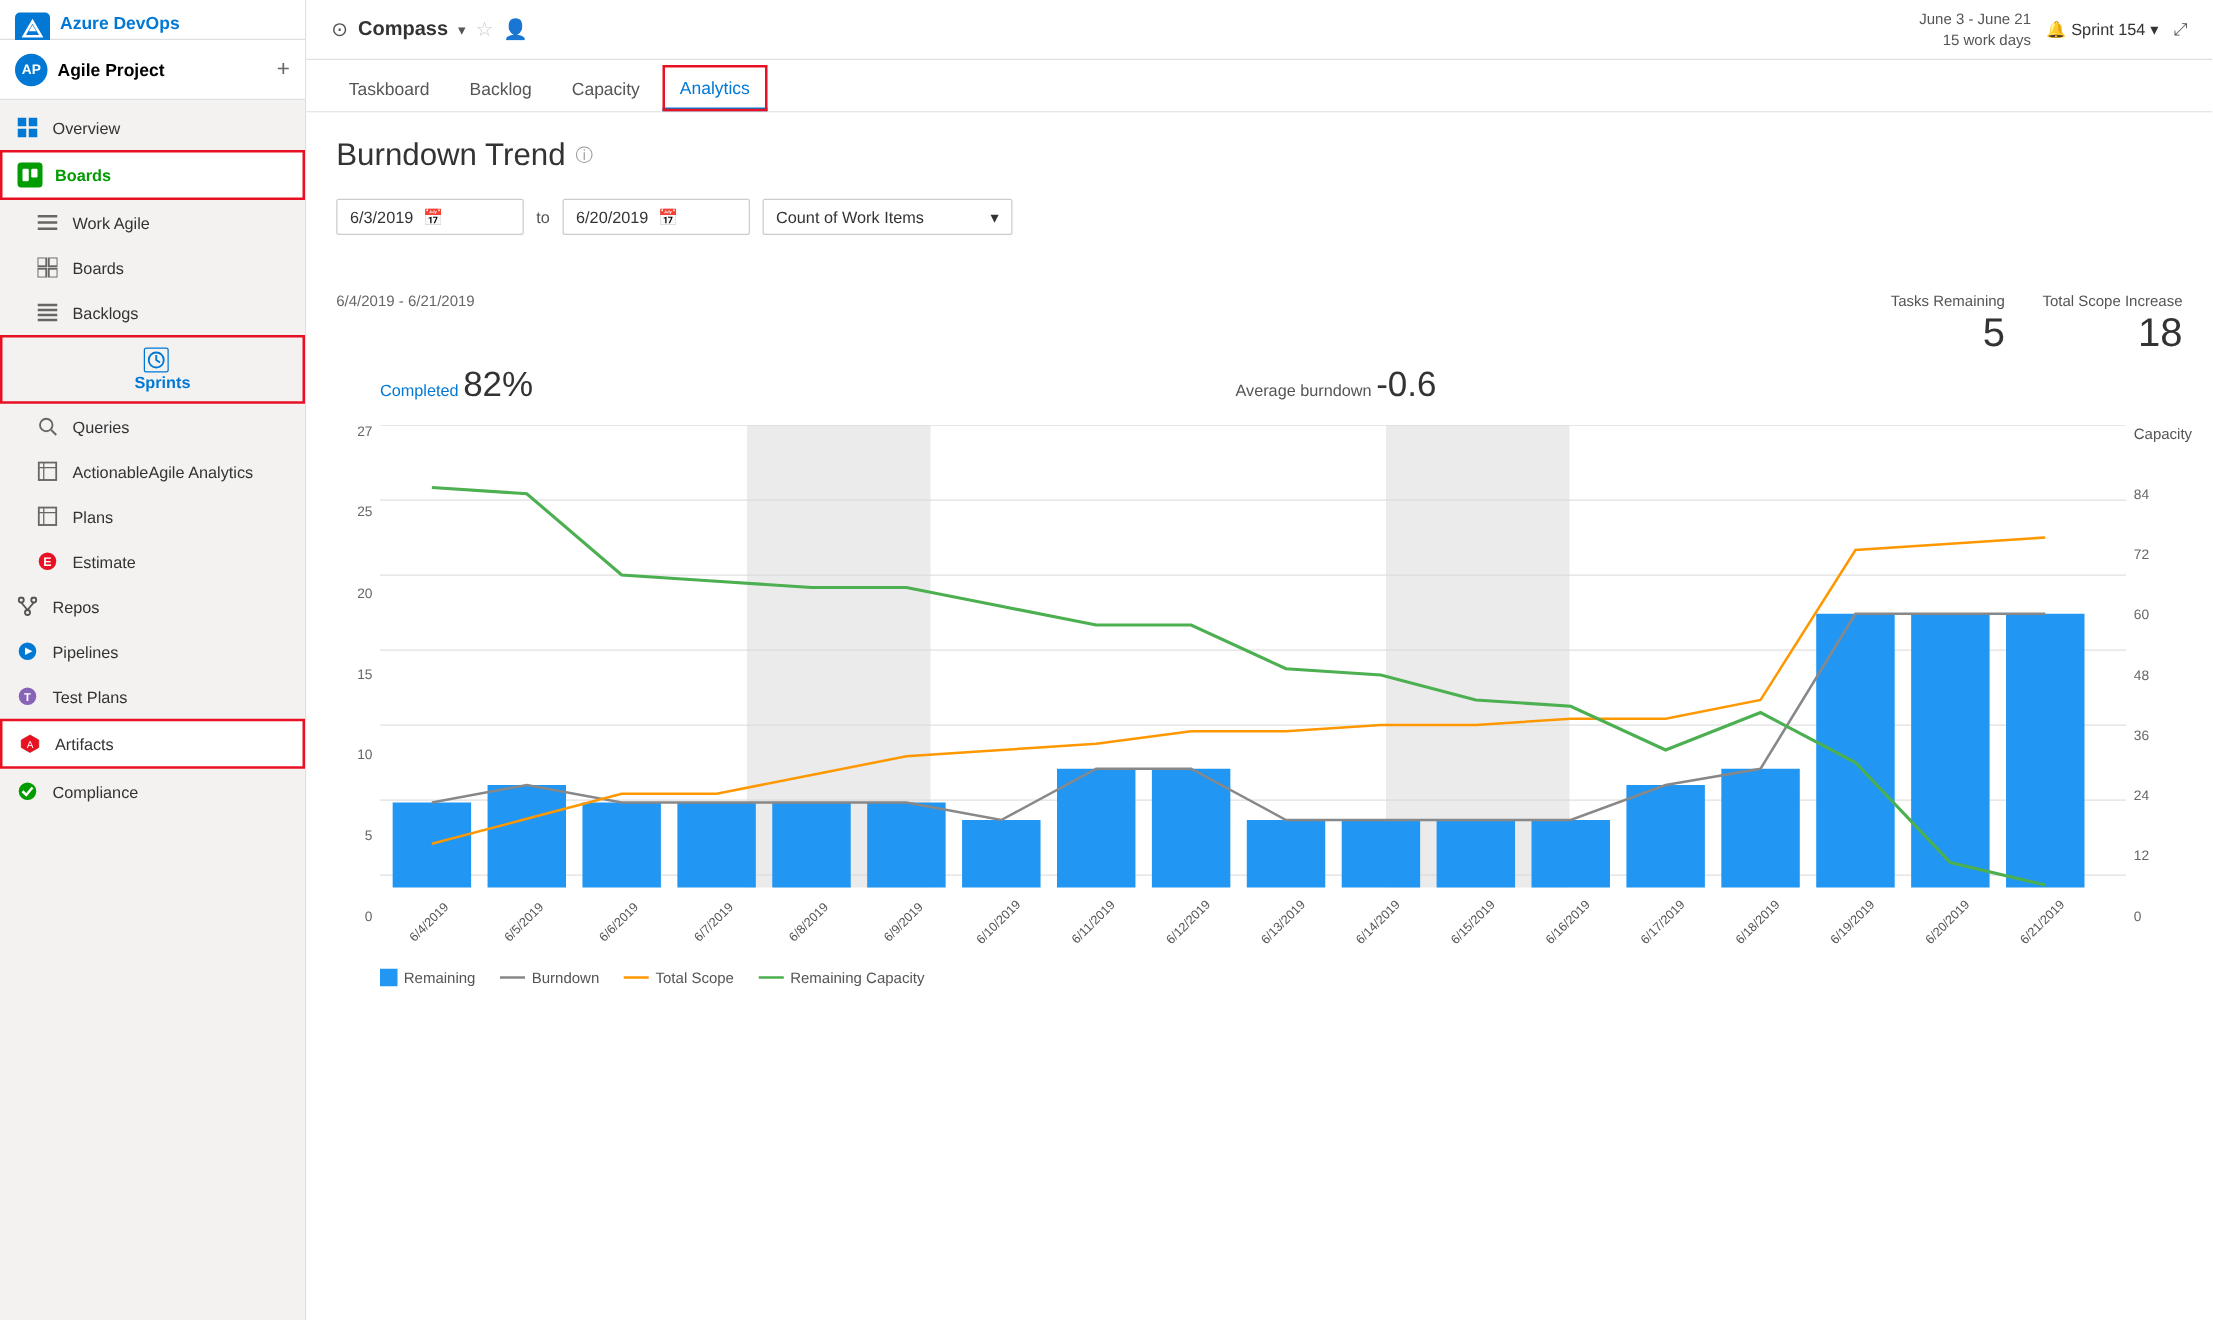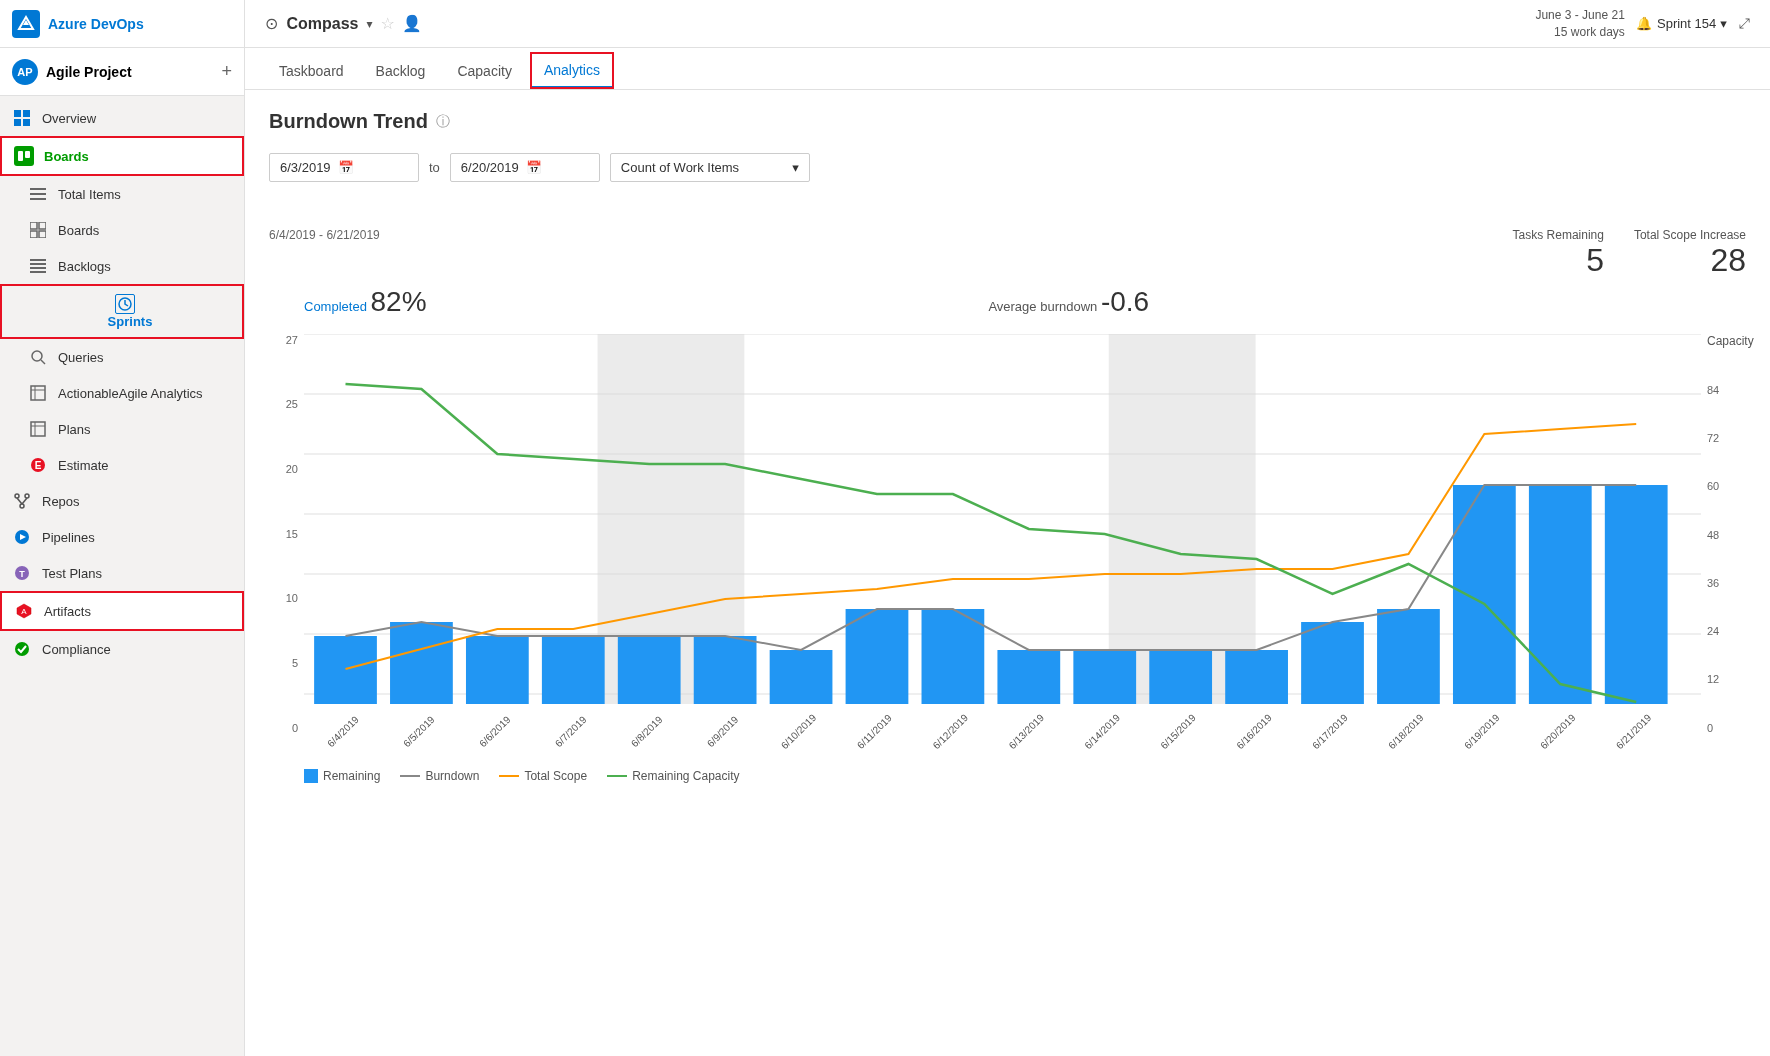--- a/index.html
+++ b/index.html
@@ -10,25 +10,24 @@
       width: 245px;
       min-width: 245px;
       background: #f3f2f1;
       border-right: 1px solid #e0e0e0;
       display: flex;
       flex-direction: column;
       height: 100%;
     }
     .sidebar-header {
       display: flex;
-      align-items: center;
       padding: 10px 12px;
       background: #fff;
       border-bottom: 1px solid #e0e0e0;
-      height: 48px;
+      height: 32px;
     }
     .azure-logo {
       width: 28px; height: 28px;
       background: #0078d4;
       border-radius: 4px;
       display: flex; align-items: center; justify-content: center;
       color: white; font-size: 14px; font-weight: bold; margin-right: 8px;
     }
     .azure-logo-text { color: #0078d4; font-weight: 600; font-size: 14px; }
 
@@ -156,21 +155,21 @@
       overflow-y: auto;
       background: #fff;
     }
 
     .burndown-title {
       display: flex;
       align-items: center;
       gap: 8px;
       margin-bottom: 20px;
     }
-    .burndown-title h2 { font-size: 20px; font-weight: 700; color: #333; }
+    .burndown-title h2 { font-size: 25px; font-weight: 400; color: #333; }
     .info-icon { color: #999; font-size: 14px; cursor: pointer; }
 
     .filter-row {
       display: flex;
       align-items: center;
       gap: 10px;
       margin-bottom: 20px;
     }
     .date-input {
       display: flex;
@@ -322,21 +321,21 @@
     </div>
 
     <div class="nav-item" style="padding-left:28px;">
       <div class="nav-icon">
         <svg width="16" height="16" viewBox="0 0 16 16" fill="none">
             <rect x="0" y="2" width="16" height="2" fill="#666"></rect>
             <rect x="0" y="7" width="16" height="2" fill="#666"></rect>
             <rect x="0" y="12" width="16" height="2" fill="#666"></rect>
           </svg>
       </div>
-      <span>Total Items</span>
+      <span>Work Agile</span>
     </div>
 
     <div class="nav-item" style="padding-left:28px;">
       <div class="nav-icon">
         <svg width="16" height="16" viewBox="0 0 16 16" fill="none">
             <rect x="0" y="0" width="7" height="7" stroke="#666" stroke-width="1.5"></rect>
             <rect x="9" y="0" width="7" height="7" stroke="#666" stroke-width="1.5"></rect>
             <rect x="0" y="9" width="7" height="7" stroke="#666" stroke-width="1.5"></rect>
             <rect x="9" y="9" width="7" height="7" stroke="#666" stroke-width="1.5"></rect>
           </svg>
@@ -527,21 +526,21 @@
     <div class="chart-container">
       <div class="chart-header">
         <span class="chart-period">6/4/2019 - 6/21/2019</span>
         <div style="display:flex;gap:30px;align-items:flex-start;">
           <div class="stat-block">
             <div class="stat-label">Tasks Remaining</div>
             <div class="stat-value">5</div>
           </div>
           <div class="stat-block">
             <div class="stat-label">Total Scope Increase</div>
-            <div class="stat-value">28</div>
+            <div class="stat-value">18</div>
           </div>
         </div>
       </div>
 
       <div style="display:flex;justify-content:space-between;align-items:center;margin-bottom:16px;padding:0 35px;">
         <div>
           <span class="completed-block">Completed</span>
           <span style="font-size:28px;font-weight:300;color:#333;">82%</span>
         </div>
         <div style="text-align:center;">

